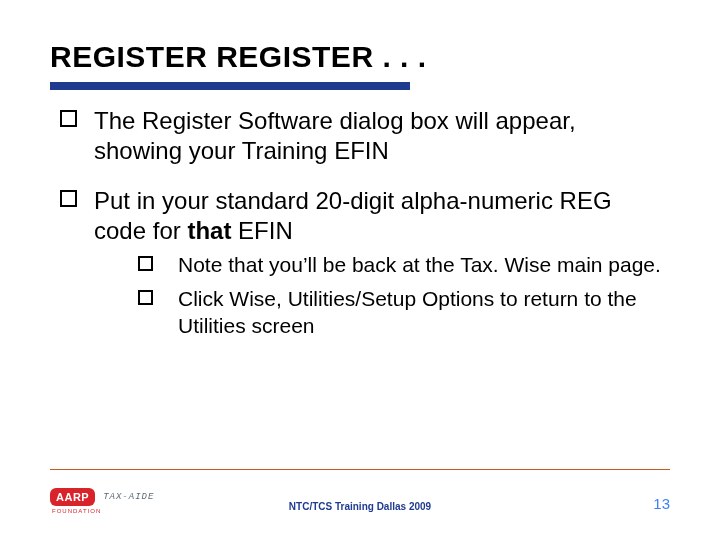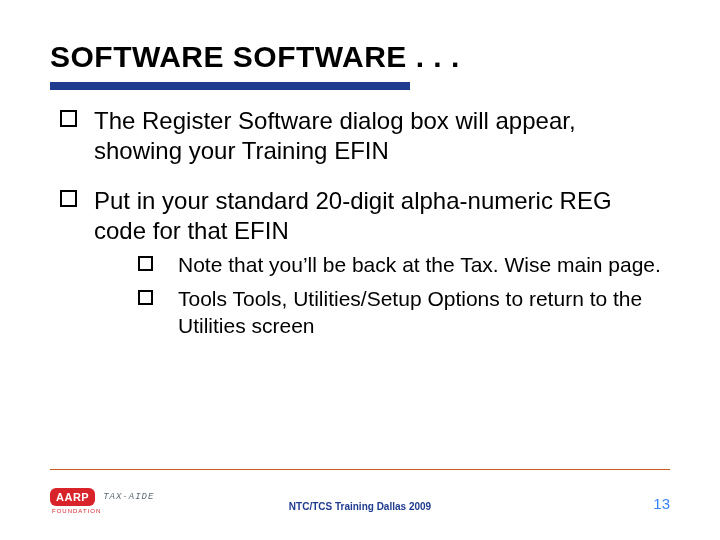--- a/index.html
+++ b/index.html
@@ -68,21 +68,21 @@
   ul.sub > li::before {
     content: "";
     position: absolute;
     left: 0;
     top: 4px;
     width: 15px;
     height: 15px;
     border: 2px solid #000;
     box-sizing: border-box;
   }
-  .bold { font-weight: normal; }
+  .bold { font-weight: bold; }
   .footer-line {
     position: absolute;
     left: 50px;
     right: 50px;
     bottom: 70px;
     height: 0;
     border-top: 1px solid #c85a1e;
   }
   .logo {
     position: absolute;
@@ -135,35 +135,35 @@
     bottom: 28px;
     font-size: 15px;
     color: #3b82f6;
   }
 </style>
 </head>
 <body>
 
 <div class="slide">
 
-  <div class="title">SOFTWARE SOFTWARE . . .</div>
+  <div class="title">REGISTER REGISTER . . .</div>
   <div class="rule"></div>
 
   <ul class="top">
     <li>
       <span>The Register Software dialog box will appear, showing your Training EFIN</span>
     </li>
     <li>
       <span>Put in your standard 20-digit alpha-numeric REG code for </span><span class="bold">that</span><span> EFIN</span>
       <ul class="sub">
         <li>
           <span>Note that you’ll be back at the Tax. Wise main page.</span>
         </li>
         <li>
-          <span>Tools Tools, Utilities/Setup Options to return to the Utilities screen</span>
+          <span>Click Wise, Utilities/Setup Options to return to the Utilities screen</span>
         </li>
       </ul>
     </li>
   </ul>
 
   <div class="footer-line"></div>
 
   <div class="logo">
     <div style="position:relative;">
       <div class="logo-box">AARP</div>

